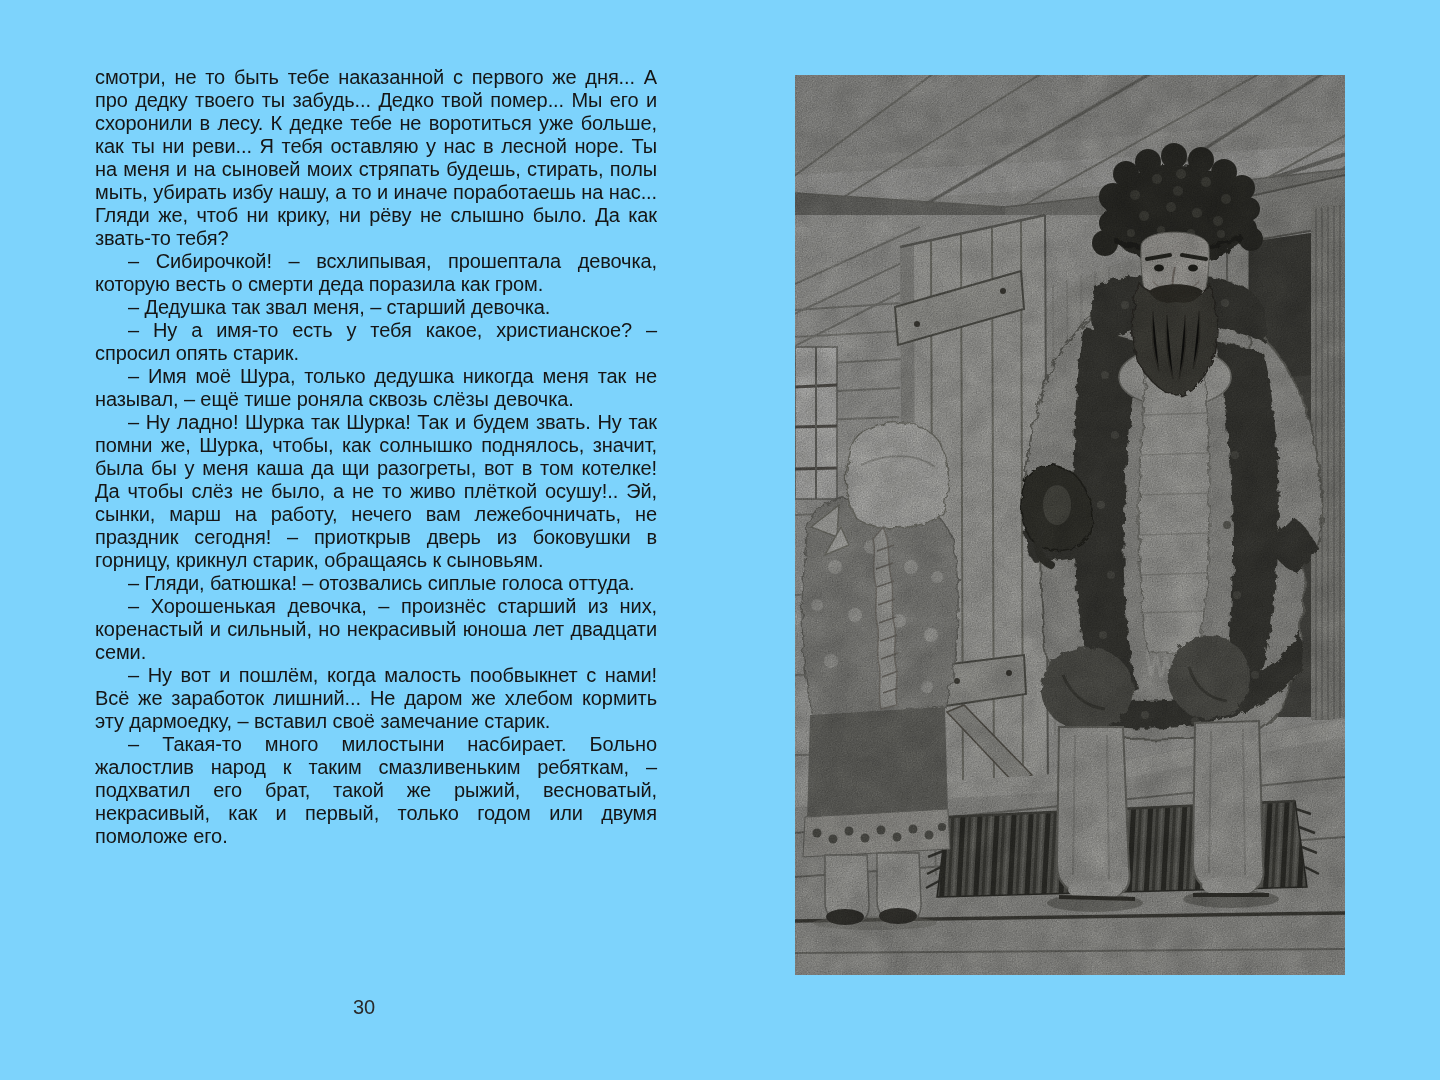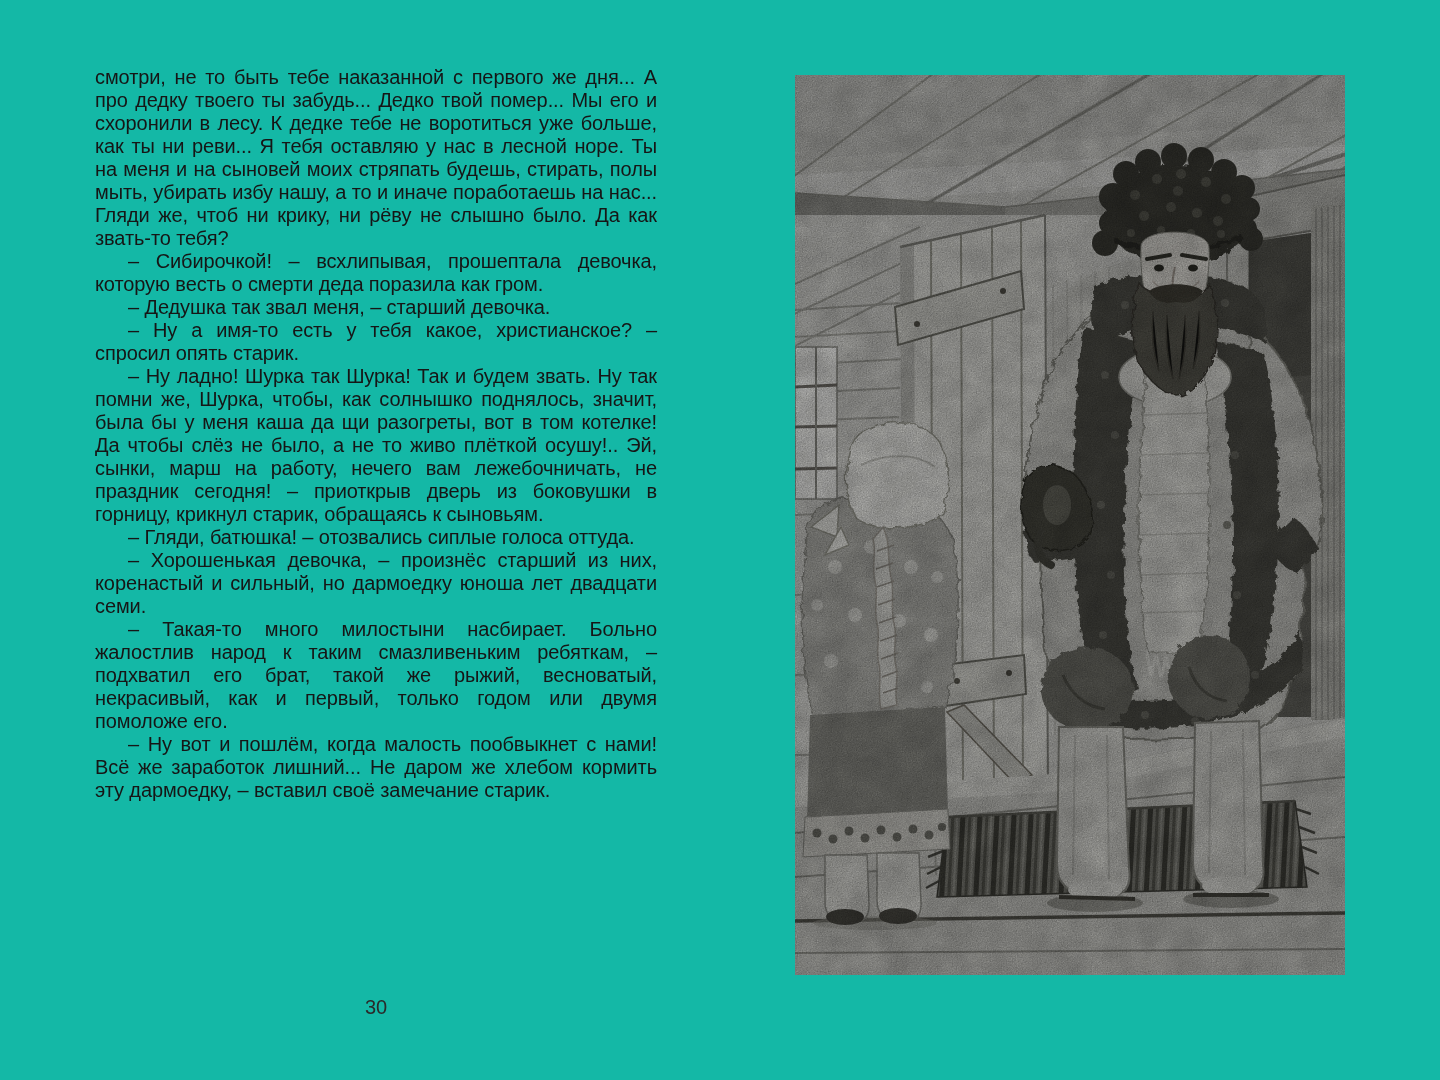--- a/index.html
+++ b/index.html
@@ -1,20 +1,20 @@
 <!DOCTYPE html>
 <html lang="ru"><head>
 <meta charset="utf-8">
 <style>
   html, body { margin: 0; padding: 0; background: #ffffff; }
   .spread {
     position: relative;
     width: 1440px;
     height: 1080px;
-    background: #14b8a6;
+    background: #7dd3fc;
     overflow: hidden;
     font-family: "Liberation Sans", sans-serif;
     color: #161616;
   }
   .text-column {
     position: absolute;
     left: 95px;
     top: 66px;
     width: 562px;
     font-size: 20px;
@@ -25,21 +25,21 @@
     -webkit-hyphens: auto;
   }
   .text-column p {
     margin: 0;
     padding: 0;
     text-indent: 33px;
   }
   .text-column p.first { text-indent: 0; }
   .page-number {
     position: absolute;
-    left: 95px;
+    left: 83px;
     top: 996px;
     width: 562px;
     text-align: center;
     font-size: 20px;
     color: #2a2a2a;
   }
   figure.illustration {
     position: absolute;
     left: 795px;
     top: 75px;
@@ -52,25 +52,26 @@
 </head>
 <body>
 
 <div class="spread">
 
   <div class="text-column">
     <p class="first">смотри, не то быть тебе наказанной с первого же дня... А про дедку твоего ты забудь... Дедко твой помер... Мы его и схоронили в лесу. К дедке тебе не воротиться уже больше, как ты ни реви... Я тебя оставляю у нас в лесной норе. Ты на меня и на сыновей моих стряпать будешь, стирать, полы мыть, убирать избу нашу, а то и иначе поработаешь на нас... Гляди же, чтоб ни крику, ни рёву не слышно было. Да как звать-то тебя?</p>
     <p>– Сибирочкой! – всхлипывая, прошептала девочка, которую весть о смерти деда поразила как гром.</p>
     <p>– Дедушка так звал меня, – старший девочка.</p>
     <p>– Ну а имя-то есть у тебя какое, христианское? – спросил опять старик.</p>
+    <p>– Имя моё Шура, только дедушка никогда меня так не называл, – ещё тише роняла сквозь слёзы девочка.</p>
     <p>– Ну ладно! Шурка так Шурка! Так и будем звать. Ну так помни же, Шурка, чтобы, как солнышко поднялось, значит, была бы у меня каша да щи разогреты, вот в том котелке! Да чтобы слёз не было, а не то живо плёткой осушу!.. Эй, сынки, марш на работу, нечего вам лежебочничать, не праздник сегодня! – приоткрыв дверь из боковушки в горницу, крикнул старик, обращаясь к сыновьям.</p>
     <p>– Гляди, батюшка! – отозвались сиплые голоса оттуда.</p>
-    <p>– Хорошенькая девочка, – произнёс старший из них, коренастый и сильный, но дармоедку юноша лет двадцати семи.</p>
+    <p>– Хорошенькая девочка, – произнёс старший из них, коренастый и сильный, но некрасивый юноша лет двадцати семи.</p>
+    <p>– Ну вот и пошлём, когда малость пообвыкнет с нами! Всё же заработок лишний... Не даром же хлебом кормить эту дармоедку, – вставил своё замечание старик.</p>
     <p>– Такая-то много милостыни насбирает. Больно жалостлив народ к таким смазливеньким ребяткам, – подхватил его брат, такой же рыжий, весноватый, некрасивый, как и первый, только годом или двумя помоложе его.</p>
-    <p>– Ну вот и пошлём, когда малость пообвыкнет с нами! Всё же заработок лишний... Не даром же хлебом кормить эту дармоедку, – вставил своё замечание старик.</p>
   </div>
 
   <div class="page-number">30</div>
 
   <figure class="illustration" aria-label="Бородатый старик в меховой шапке, тулупе и валенках стоит на пороге избы перед девочкой в платке с косой">
     <svg viewBox="0 0 550 900" xmlns="http://www.w3.org/2000/svg">
       <defs>
         <filter id="grain" x="0" y="0" width="100%" height="100%">
           <feTurbulence type="fractalNoise" baseFrequency="0.8" numOctaves="3" stitchTiles="stitch" result="n"></feTurbulence>
           <feColorMatrix in="n" type="matrix" values="0 0 0 0 0  0 0 0 0 0  0 0 0 0 0  0.45 0.45 0.45 0 0"></feColorMatrix>

